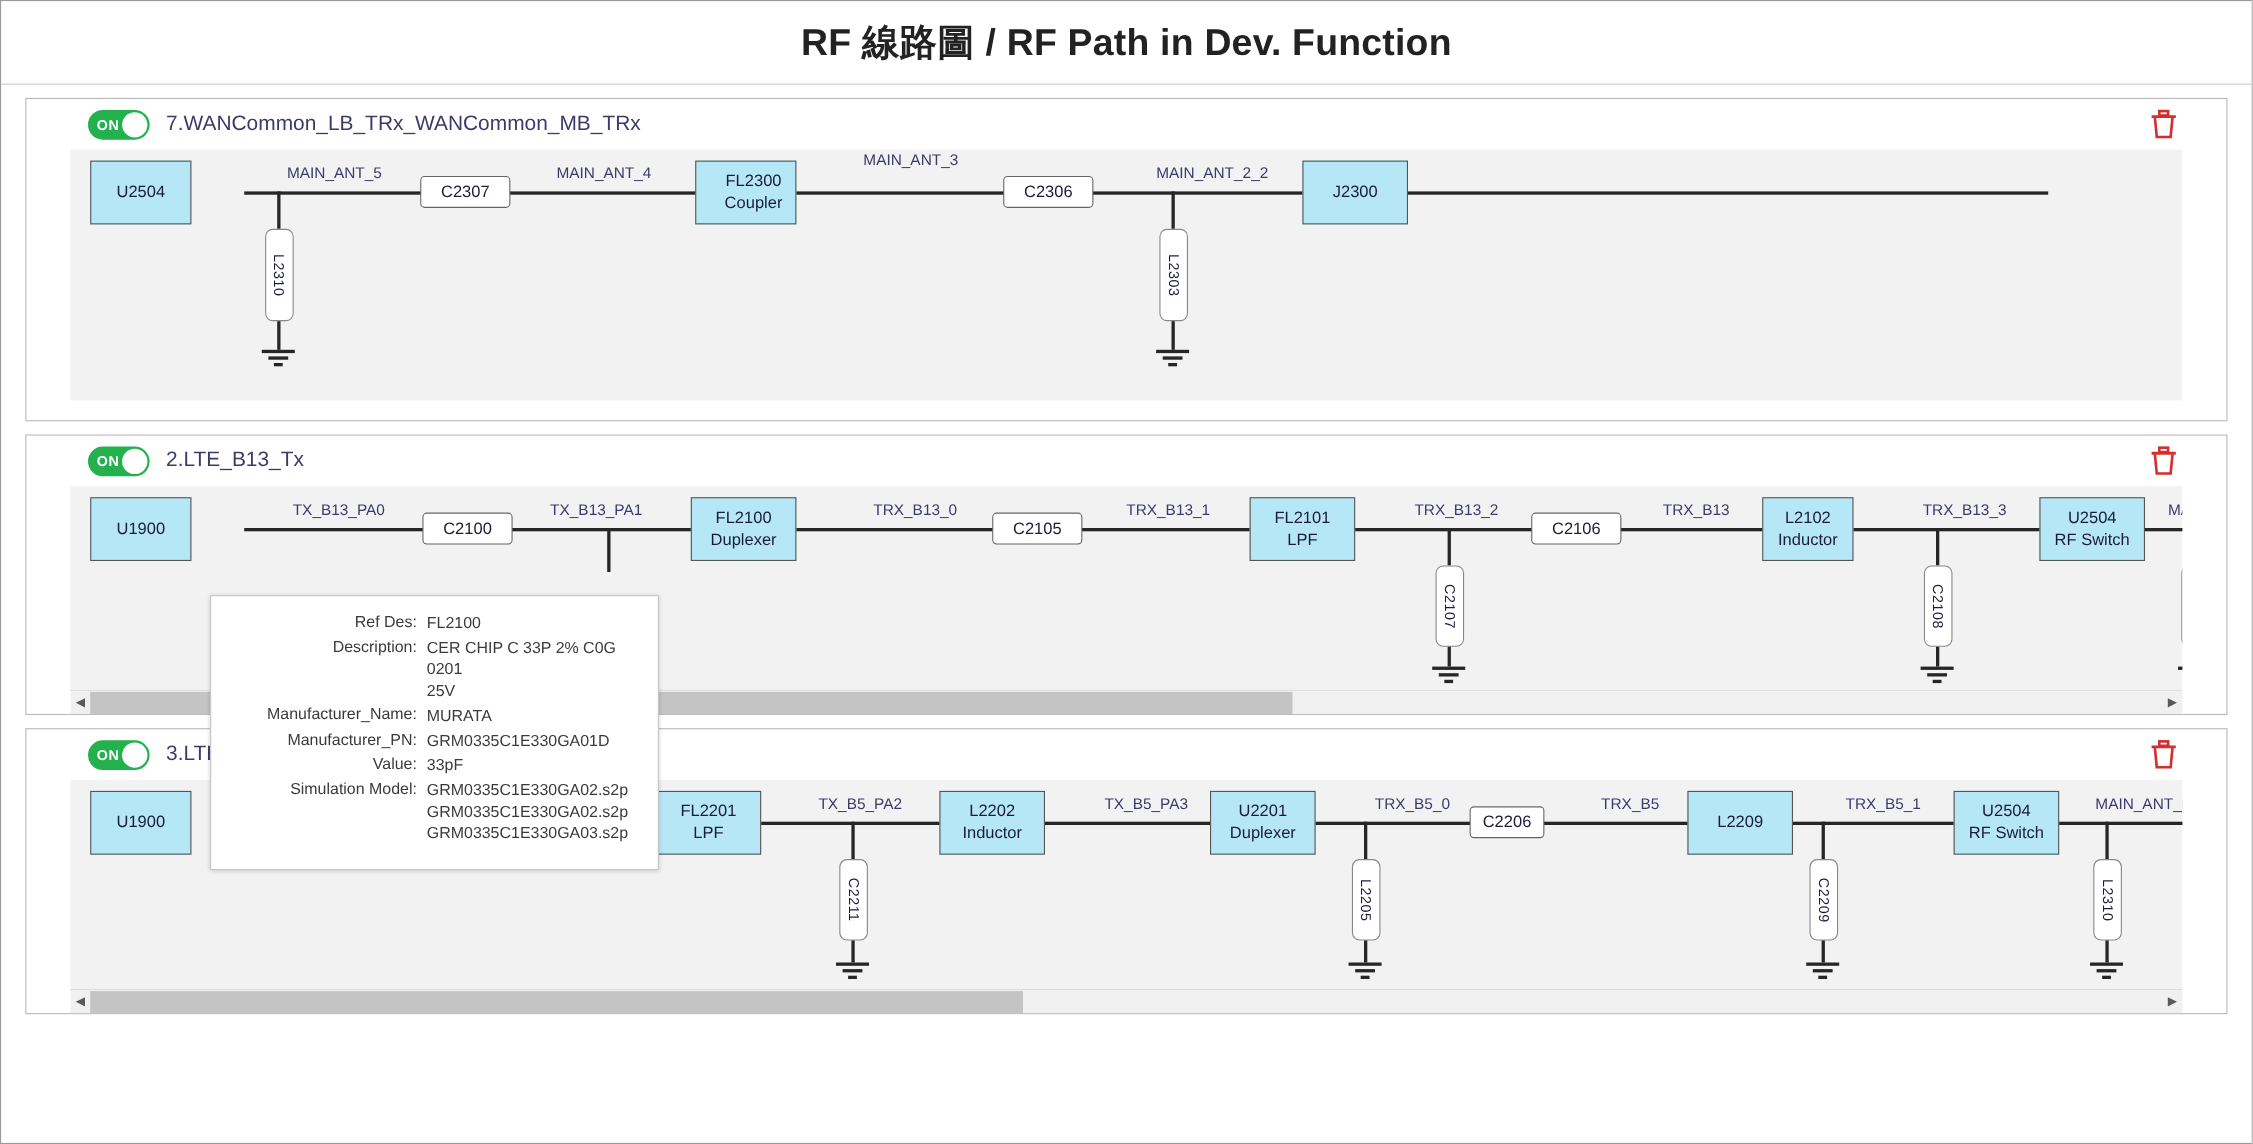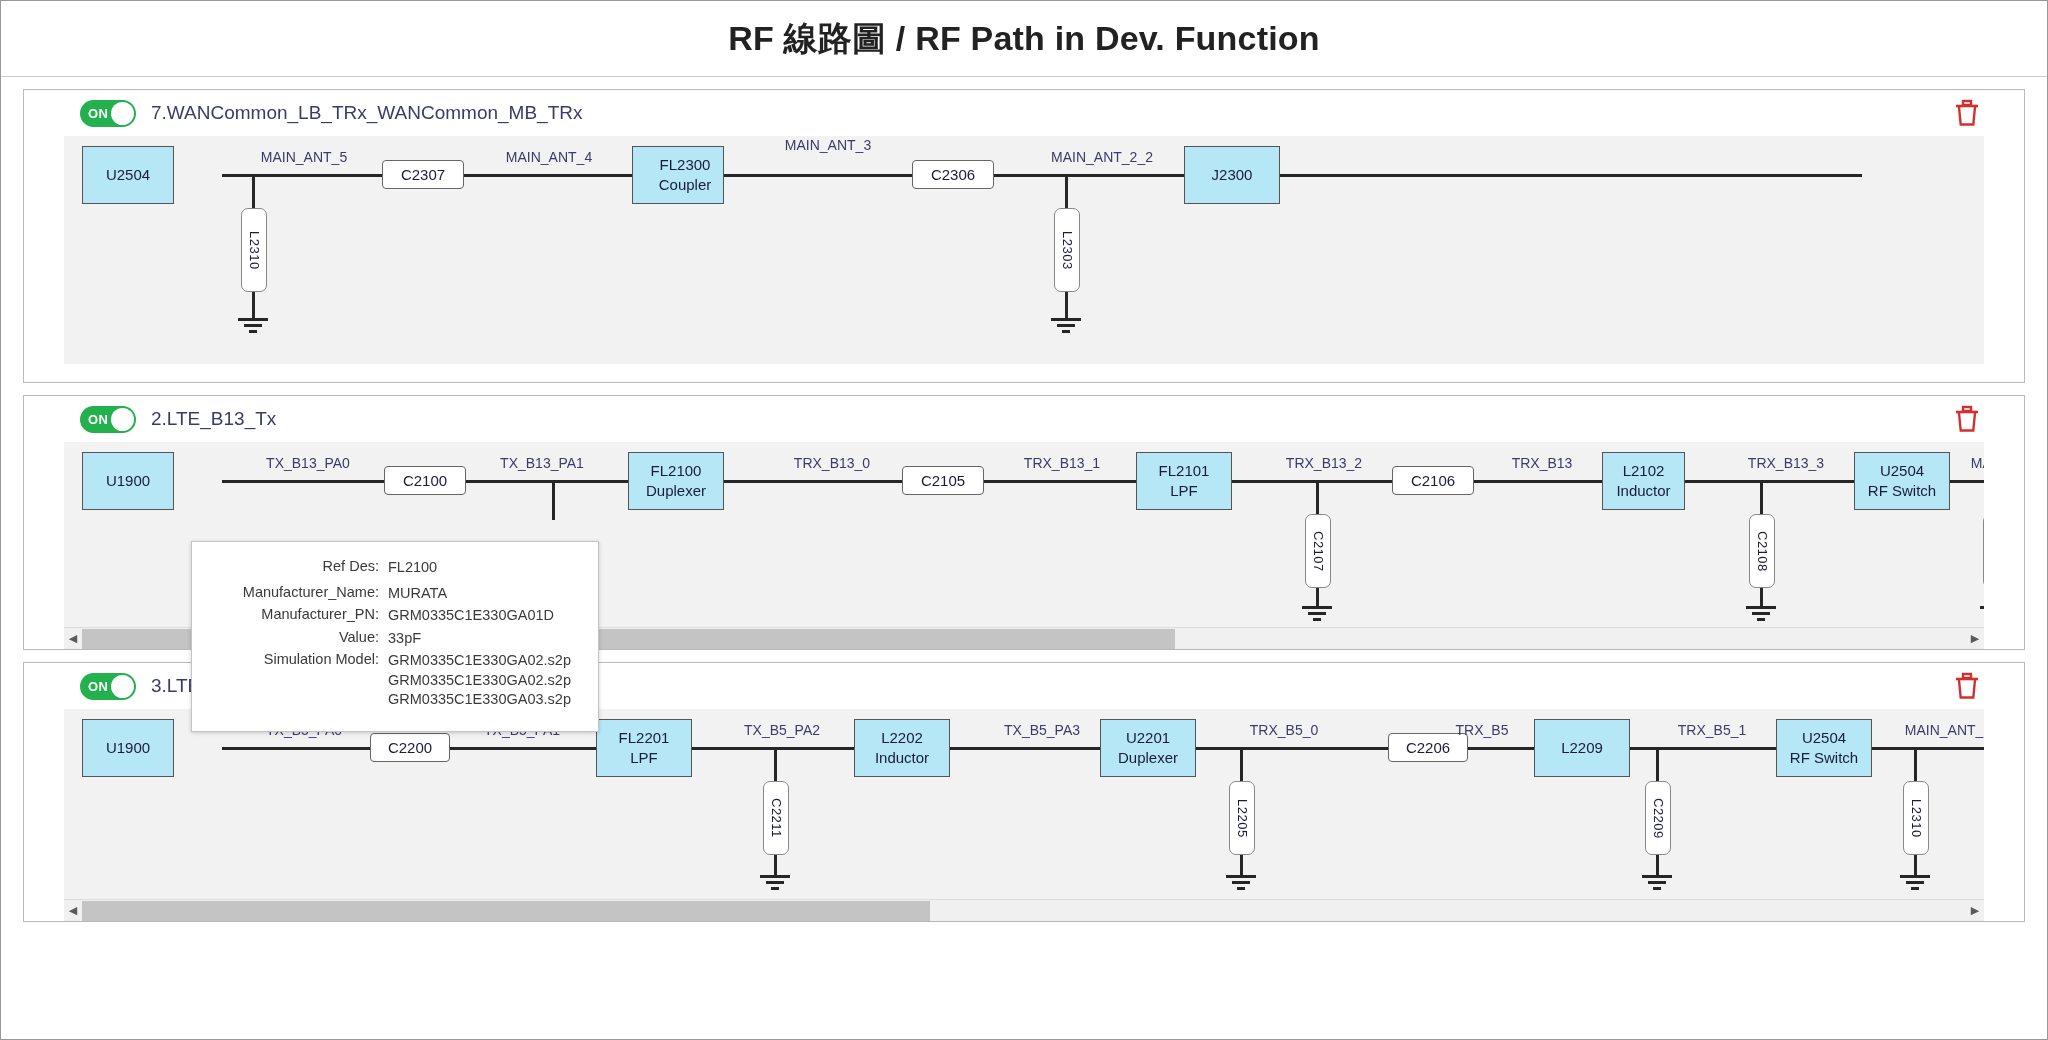--- a/index.html
+++ b/index.html
@@ -368,21 +368,21 @@
       <div class="blk" style="left:790px; top:10px; width:96px; height:58px;">
         <div>L2202</div>
         <div>Inductor</div>
       </div>
       <div class="netlbl" style="left:978px; top:13px;">TX_B5_PA3</div>
       <div class="blk" style="left:1036px; top:10px; width:96px; height:58px;">
         <div>U2201</div>
         <div>Duplexer</div>
       </div>
       <div class="netlbl" style="left:1220px; top:13px;">TRX_B5_0</div>
-      <div class="comp" style="left:1324px; top:24px; width:80px; height:29px;">
+      <div class="comp" style="left:1272px; top:24px; width:68px; height:29px;">
         <span>C2206</span>
       </div>
       <div class="netlbl" style="left:1418px; top:13px;">TRX_B5</div>
       <div class="blk" style="left:1470px; top:10px; width:96px; height:58px;">
         <div>L2209</div>
       </div>
       <div class="netlbl" style="left:1648px; top:13px;">TRX_B5_1</div>
       <div class="blk" style="left:1712px; top:10px; width:96px; height:58px;">
         <div>U2504</div>
         <div>RF Switch</div>
@@ -444,20 +444,25 @@
   </div>
 
   <div class="tooltip" style="left:190px; top:540px; width:408px;">
     <div class="tt-row">
       <div class="tt-key">Ref Des:</div>
       <div class="tt-val">
         <div>FL2100</div>
       </div>
     </div>
     <div class="tt-row">
+      <div class="tt-key">Description:</div>
+      <div class="tt-val">
+        <div>CER CHIP C 33P 2% C0G 0201</div>
+        <div>25V</div>
+      </div>
     </div>
     <div class="tt-row">
       <div class="tt-key">Manufacturer_Name:</div>
       <div class="tt-val">
         <div>MURATA</div>
       </div>
     </div>
     <div class="tt-row">
       <div class="tt-key">Manufacturer_PN:</div>
       <div class="tt-val">

